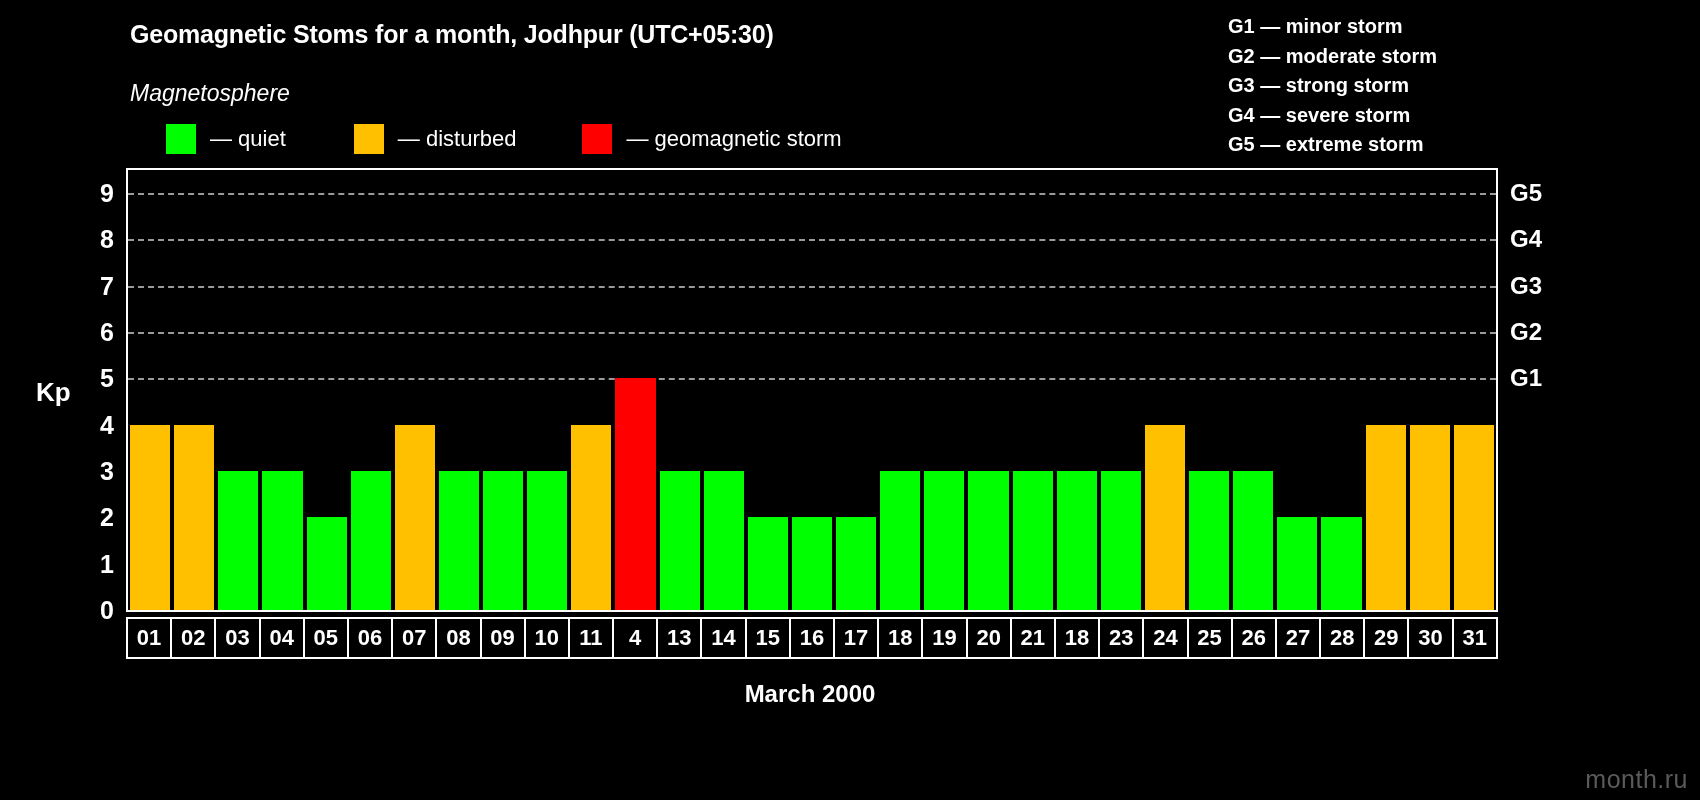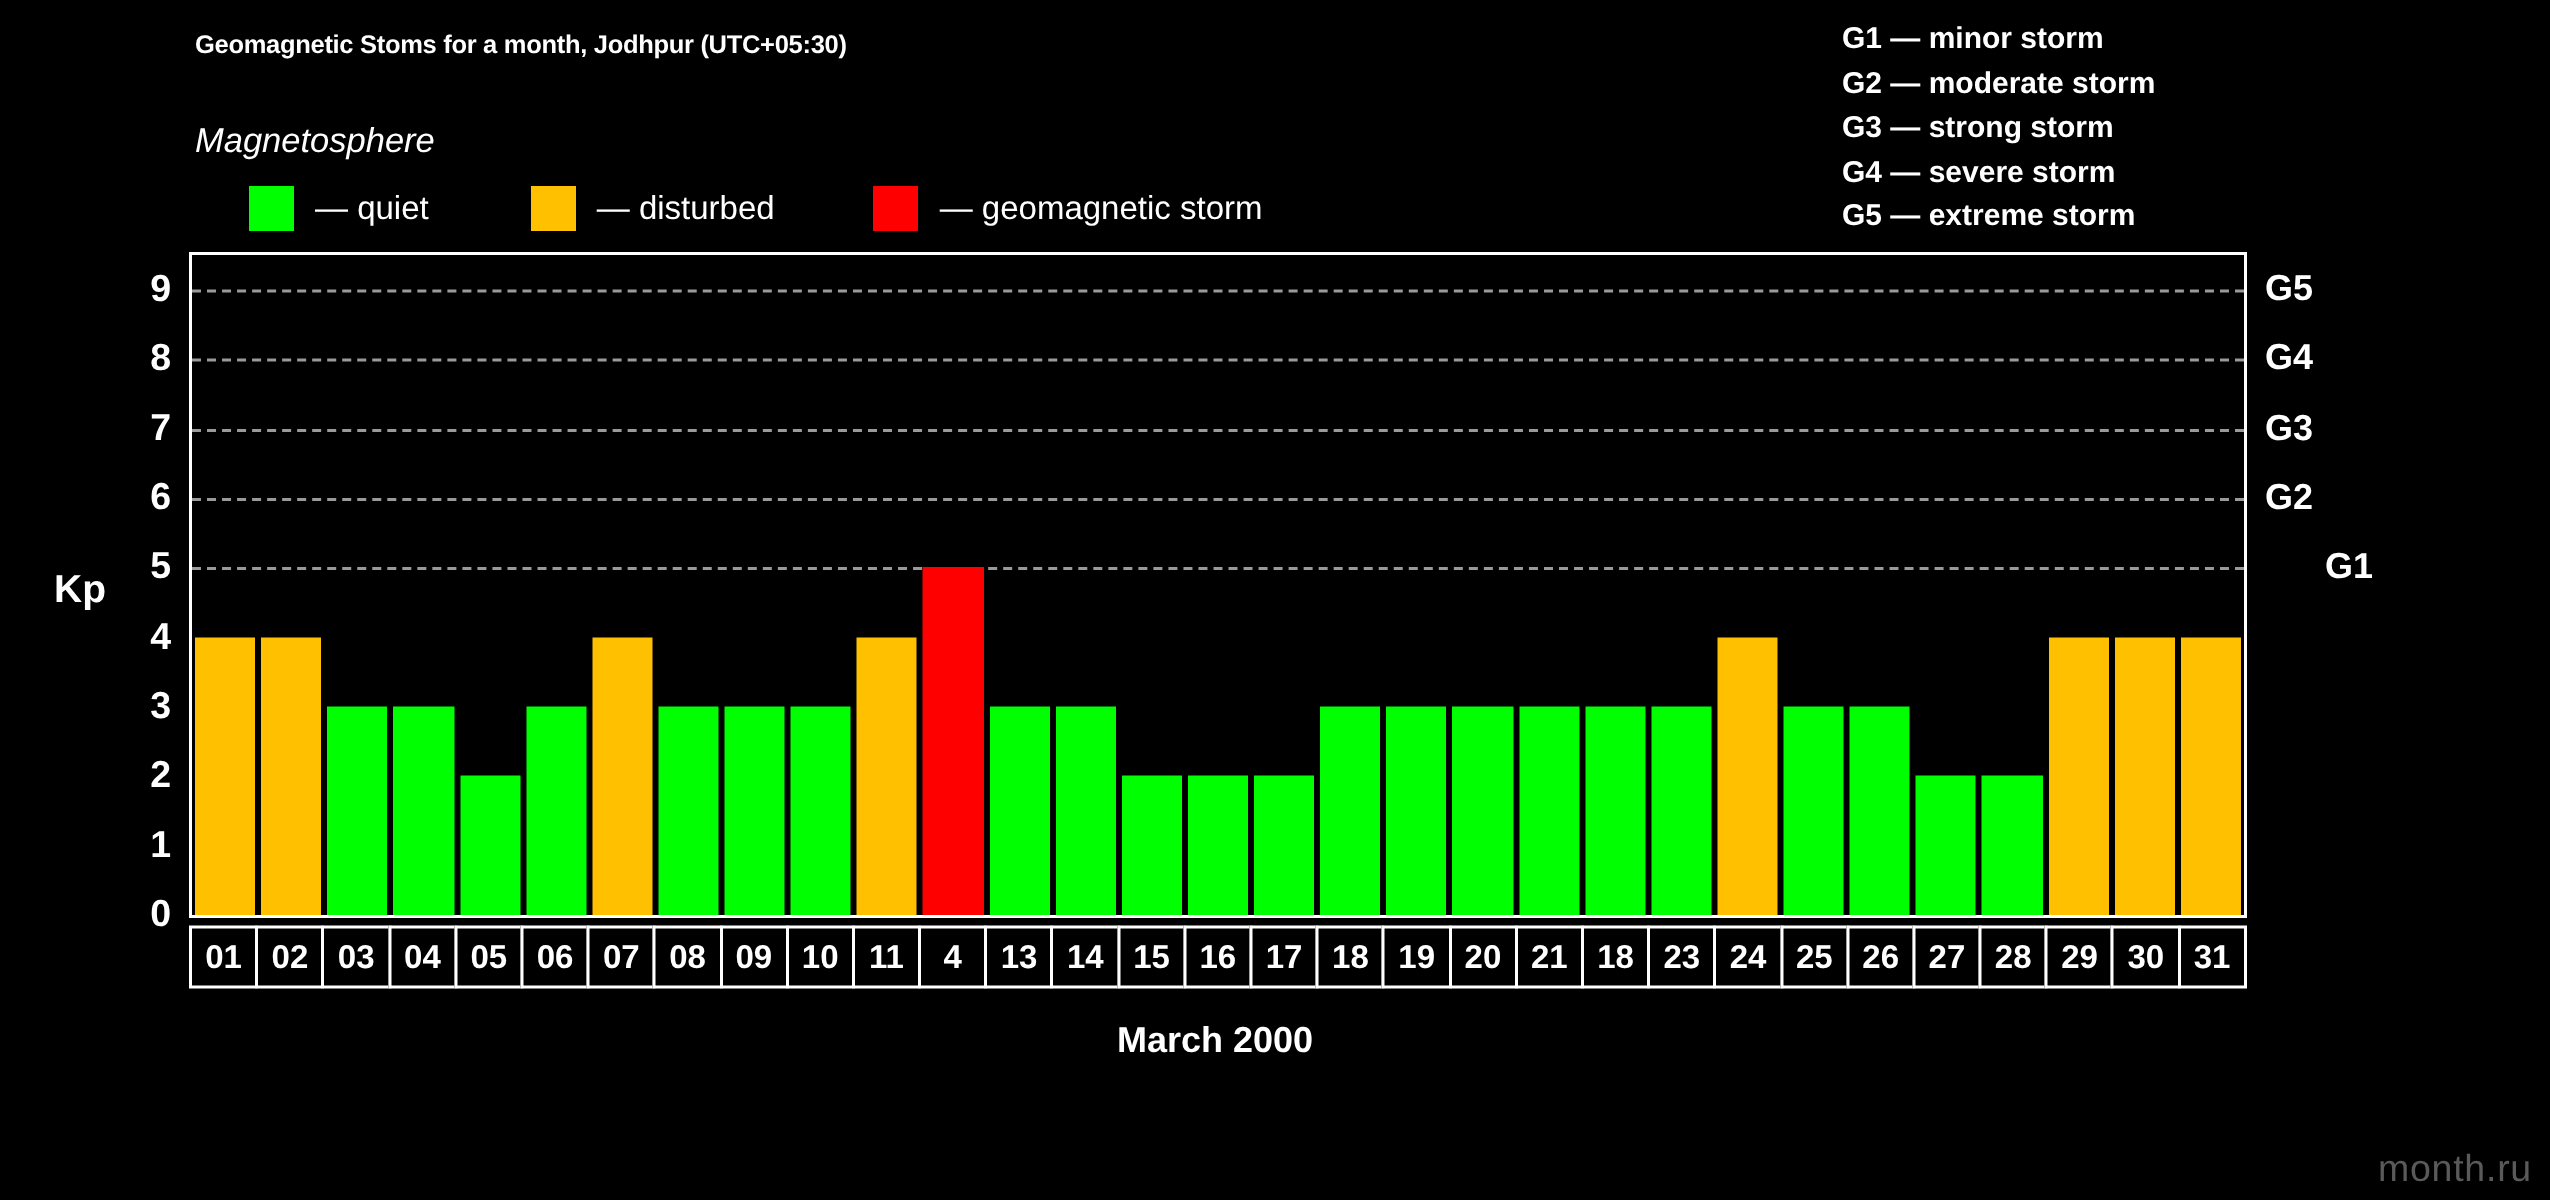--- a/index.html
+++ b/index.html
@@ -15,21 +15,21 @@
   #root {
     position: relative;
     width: 1700px; height: 800px;
     background: #000000;
   }
 
   
   #chart-title {
     position: absolute;
     left: 130px; top: 20px;
-    font-size: 17px;
+    font-size: 25px;
     font-weight: bold;
     letter-spacing: -0.2px;
     white-space: nowrap;
   }
 
   
   #legend-heading {
     position: absolute;
     left: 130px; top: 80px;
     font-size: 23px;
@@ -290,21 +290,21 @@
       <div class="bar" title="29: Kp 4 (disturbed)" style="left: 1237.61px; width: 40.129px; height: 185.263px; background: rgb(255, 192, 0);"></div>
       <div class="bar" title="30: Kp 4 (disturbed)" style="left: 1281.74px; width: 40.129px; height: 185.263px; background: rgb(255, 192, 0);"></div>
       <div class="bar" title="31: Kp 4 (disturbed)" style="left: 1325.87px; width: 40.129px; height: 185.263px; background: rgb(255, 192, 0);"></div>
     </div>
 
   <div id="g-axis">
       <div class="g-tick-label" style="top: 25.1579px;">G5</div>
       <div class="g-tick-label" style="top: 71.4737px;">G4</div>
       <div class="g-tick-label" style="top: 117.789px;">G3</div>
       <div class="g-tick-label" style="top: 164.105px;">G2</div>
-      <div class="g-tick-label" style="top: 210.421px; margin-left: 40px;">G1</div>
+      <div class="g-tick-label" style="top: 210.421px;">G1</div>
     </div>
 
   <div id="day-strip">
       <div class="day-cell">01</div>
       <div class="day-cell">02</div>
       <div class="day-cell">03</div>
       <div class="day-cell">04</div>
       <div class="day-cell">05</div>
       <div class="day-cell">06</div>
       <div class="day-cell">07</div>

